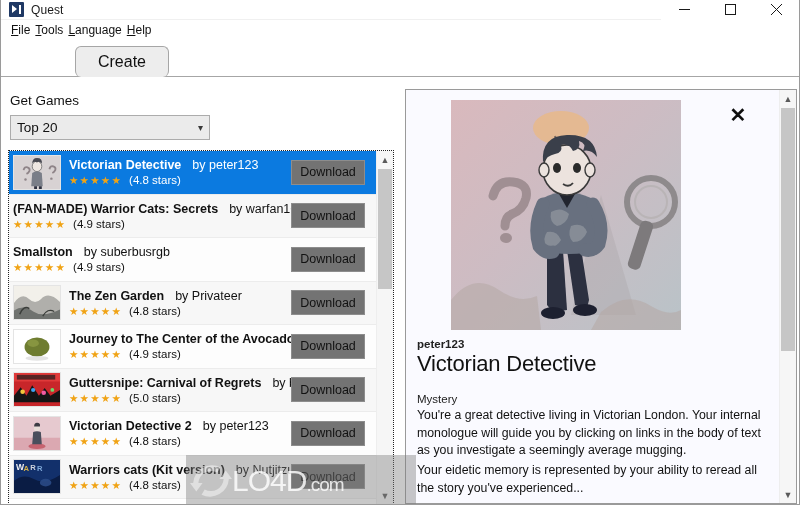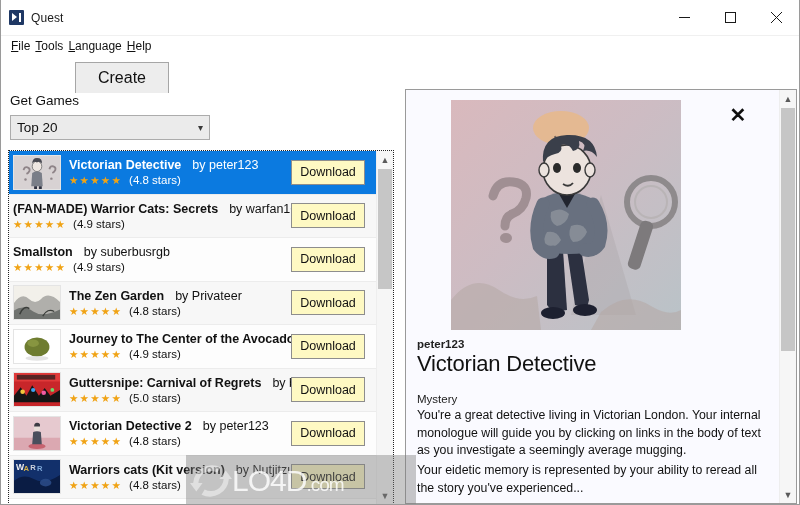--- a/index.html
+++ b/index.html
@@ -7,21 +7,21 @@
   body {
     width:800px; height:505px; overflow:hidden;
     font-family:"Liberation Sans", sans-serif;
     background:#ffffff; color:#111;
     -webkit-font-smoothing:antialiased;
   }
   .window { width:800px; height:505px; position:relative; background:#fff;
             border:1px solid #9a9a9a; border-top:none; overflow:hidden; }
 
   
-  .titlebar { height:36px; display:flex; align-items:center; background:#fff;
+  .titlebar { height:20px; display:flex; align-items:center; background:#fff;
               border-bottom:1px solid #f0f0f0; }
   .app-icon { width:15px; height:15px; margin-left:8px; margin-right:7px;
               background:#1f3864; position:relative; border-radius:1px; flex:none; }
   .app-icon .chev { position:absolute; left:2.5px; top:2.5px; width:0; height:0;
        border-top:4.5px solid transparent; border-bottom:4.5px solid transparent;
        border-left:5px solid #fff; }
   .app-icon .bar { position:absolute; right:3px; top:2.5px; width:2px; height:9px; background:#fff; }
   .title-text { font-size:12px; color:#1a1a1a; letter-spacing:.1px; }
   .winbtns { margin-left:auto; display:flex; height:32px; }
   .winbtn { width:46px; height:32px; display:flex; align-items:center;
@@ -38,21 +38,21 @@
   .tabstrip { height:34px; position:relative; margin-top:3px; }
   .tabstrip:after { content:""; position:absolute; left:0; right:0; bottom:0;
                     height:1px; background:#a6a6a6; }
   .tab { position:absolute; bottom:0; height:33px; display:flex; align-items:center;
          justify-content:center; font-size:16px; color:#111;
          border:1px solid #a6a6a6; border-bottom:none; }
   .tab.active { left:8px; width:66px; background:#ffffff; z-index:3; height:34px; }
   .tab.active:after { content:""; position:absolute; left:0; right:0; bottom:-1px;
                       height:2px; background:#fff; }
   .tab.inactive { left:74px; width:94px; background:#ededed; z-index:2;
-                  color:#111; height:31px; }
+                  color:#111; height:31px;border-radius:6px; }
 
   
   .content { position:absolute; top:89px; left:0; right:0; bottom:0; background:#fff; }
 
   .left-pane { position:absolute; left:0; top:0; width:400px; bottom:0; }
   .get-games { font-size:13.5px; color:#111; padding:4px 0 0 9px; height:24px; }
   .combo { position:absolute; left:9px; top:26px; width:200px; height:25px;
            background:#ebebeb; border:1px solid #acacac; display:flex;
            align-items:center; padding:0 6px; font-size:13.5px; color:#111; }
   .combo .caret { margin-left:auto; font-size:10px; color:#3a3a3a; line-height:1; }
@@ -73,21 +73,21 @@
   .rowtitleline { display:flex; align-items:baseline; gap:11px;
                   white-space:nowrap; font-size:12.5px; }
   .rowtitle { font-weight:bold; color:#111; }
   .rowauthor { color:#111; }
   .row.selected .rowtitle, .row.selected .rowauthor,
   .row.selected .ratetext { color:#fff; }
   .rateline { display:flex; align-items:center; gap:7px; margin-top:2px; }
   .stars { color:#f0a315; font-size:10.5px; letter-spacing:1.2px; line-height:1; }
   .ratetext { font-size:11.5px; color:#111; }
   .dlbtn { flex:none; width:74px; height:25px; margin-right:11px;
-           background:#fef9c3; border:1px solid #8d8d8d; font-size:12.5px;
+           background:#737373; border:1px solid #8d8d8d; font-size:12.5px;
            color:#111; display:flex; align-items:center; justify-content:center; }
   .row.noimg .rowtextwrap { padding-left:4px; }
 
   
   .vsb { position:absolute; top:0; right:0; width:17px; bottom:0;
          background:#f6f6f6; border-left:1px solid #eee; }
   .vsb .arrow { height:17px; display:flex; align-items:center; justify-content:center;
                 color:#5a5a5a; font-size:9px; }
   .vsb .arrow.bot { position:absolute; bottom:0; left:0; right:0; }
   .vsb .thumbbar { position:absolute; left:1px; right:1px; background:#c6c6c6; }

